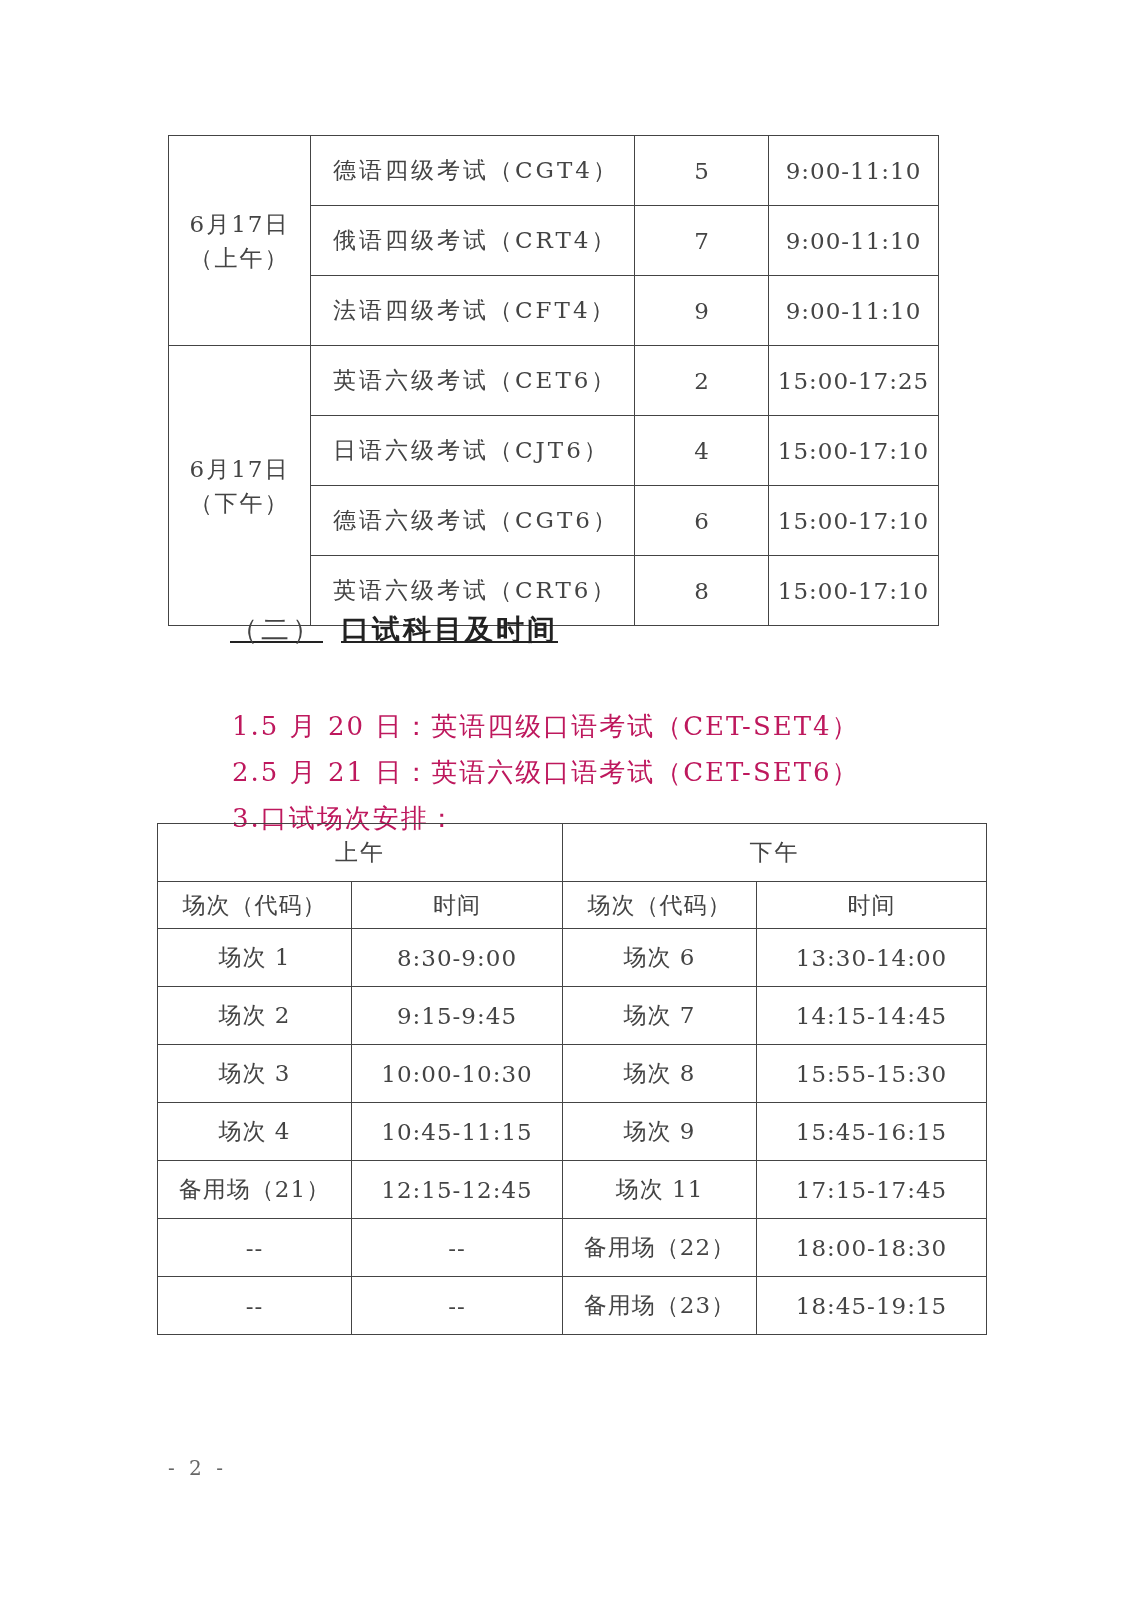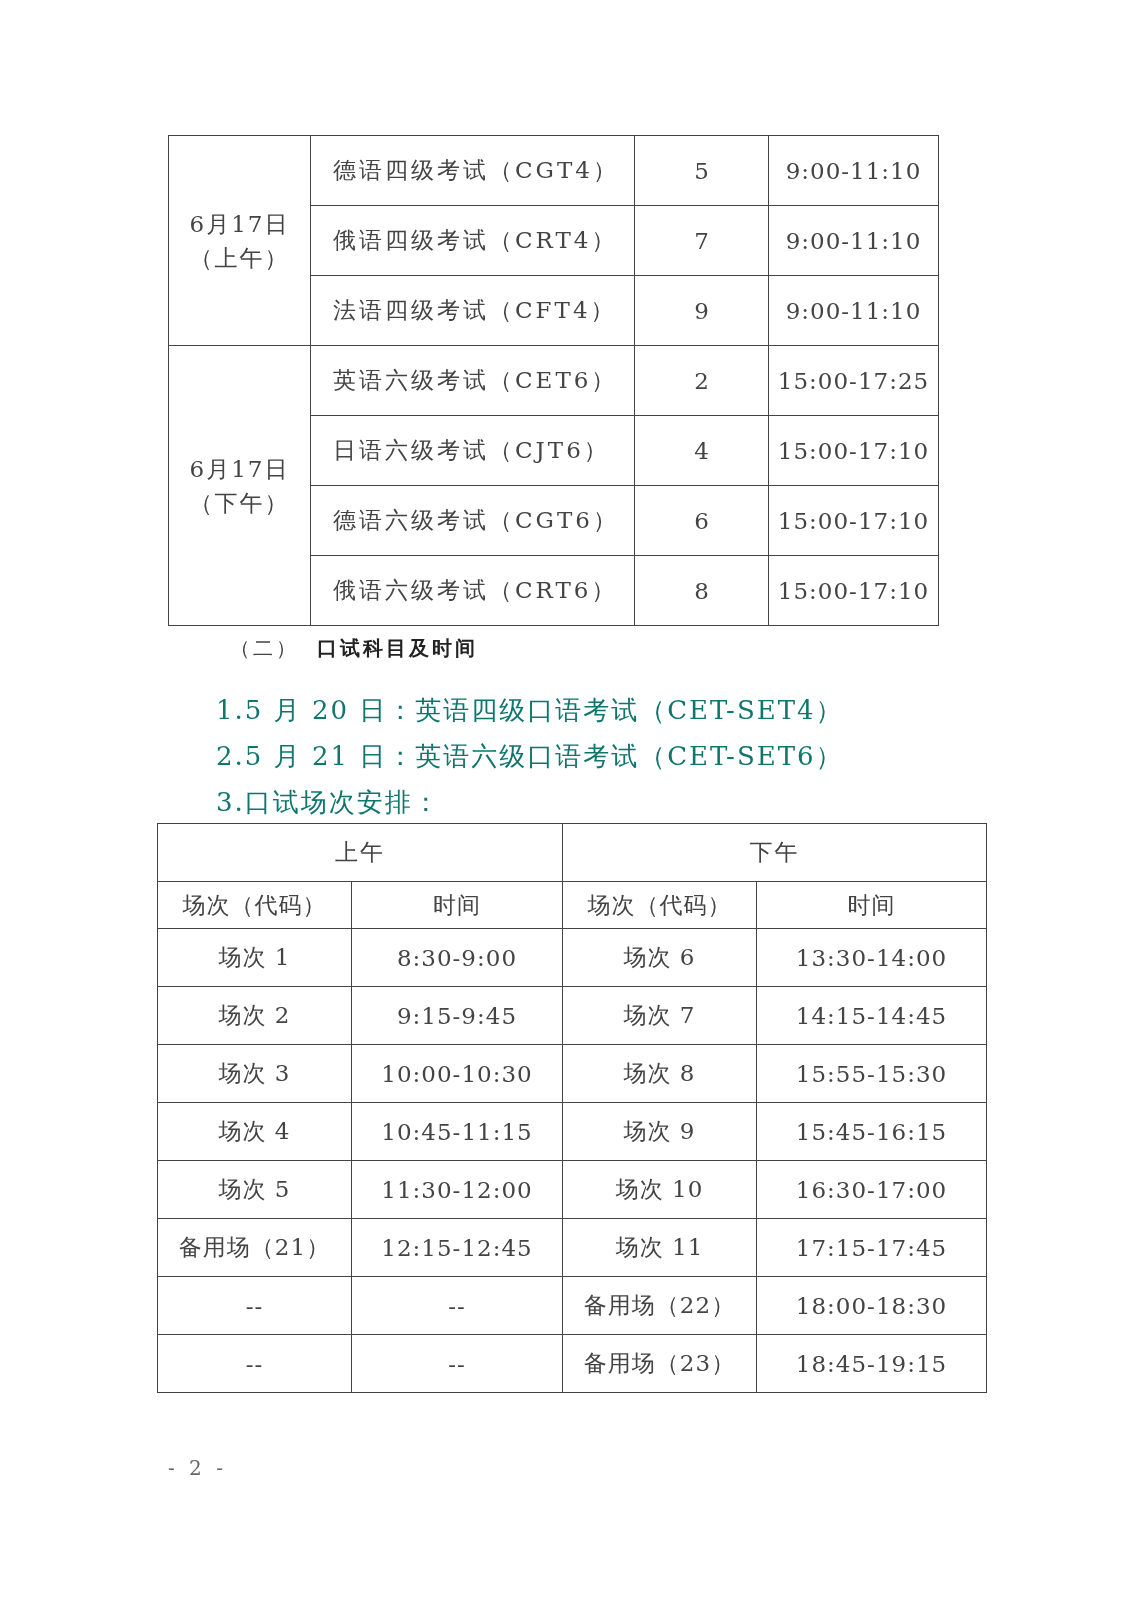--- a/index.html
+++ b/index.html
@@ -8,24 +8,24 @@
       font-family: "DejaVu Serif", "Liberation Serif", serif; color: #3a3a3a;
     }
     table { border-collapse: collapse; position: absolute; }
     td { border: 1.5px solid #444; text-align: center; vertical-align: middle; padding: 0; color: #444; }
     #exam-table { left: 168px; top: 135px; width: 771px; }
     #exam-table td { height: 69px; font-size: 23px; letter-spacing: 3px; }
     #exam-table td.date { width: 141px; letter-spacing: 2px; line-height: 34px; }
     #exam-table td.subject { width: 301px; text-align: left; padding-left: 22px; }
     #exam-table td.code { width: 133px; letter-spacing: 0; }
     #exam-table td.time { letter-spacing: 1px; }
-    .section-heading { position: absolute; left: 230px; top: 635px; font-size: 20px; color: #222; letter-spacing: 3px; }
+    .section-heading { position: absolute; left: 230px; top: 611px; font-size: 28px; color: #222; letter-spacing: 3px; text-decoration: underline; }
     .section-heading .num { color: #444; font-weight: normal; margin-right: 18px; }
     .section-heading .title { font-family: "DejaVu Sans", "Liberation Sans", sans-serif; font-weight: bold; }
-    .para { position: absolute; left: 216px; font-size: 26px; color: #0f766e; letter-spacing: 2px; }
+    .para { position: absolute; left: 232px; font-size: 26px; color: #be185d; letter-spacing: 2px; margin-top: 16px; }
     #oral-table { left: 157px; top: 823px; width: 830px; }
     #oral-table td { height: 57px; font-size: 23px; letter-spacing: 1px; }
     #oral-table tr.hdr td { height: 57px; letter-spacing: 2px; }
     #oral-table tr.sub td { height: 46px; }
     .page-number { position: absolute; left: 168px; top: 1456px; font-size: 20px; color: #666; letter-spacing: 4px; }
   </style>
 </head>
 <body>
 
 <table id="exam-table">
@@ -62,21 +62,21 @@
     <td class="subject">日语六级考试（CJT6）</td>
     <td class="code">4</td>
     <td class="time">15:00-17:10</td>
   </tr>
   <tr>
     <td class="subject">德语六级考试（CGT6）</td>
     <td class="code">6</td>
     <td class="time">15:00-17:10</td>
   </tr>
   <tr>
-    <td class="subject">俄语六级考试（CRT6）</td>
+    <td class="subject">英语六级考试（CRT6）</td>
     <td class="code">8</td>
     <td class="time">15:00-17:10</td>
   </tr>
 </tbody>
   </table>
 
 <div class="section-heading">
   <span class="num">（二）</span><span class="title">口试科目及时间</span>
 </div>
 <div class="para" style="top:693px;">1.5 月 20 日：英语四级口语考试（CET-SET4）</div>
@@ -113,26 +113,20 @@
     <td>场次 8</td>
     <td>15:55-15:30</td>
   </tr>
   <tr>
     <td>场次 4</td>
     <td>10:45-11:15</td>
     <td>场次 9</td>
     <td>15:45-16:15</td>
   </tr>
   <tr>
-    <td>场次 5</td>
-    <td>11:30-12:00</td>
-    <td>场次 10</td>
-    <td>16:30-17:00</td>
-  </tr>
-  <tr>
     <td>备用场（21）</td>
     <td>12:15-12:45</td>
     <td>场次 11</td>
     <td>17:15-17:45</td>
   </tr>
   <tr>
     <td>--</td>
     <td>--</td>
     <td>备用场（22）</td>
     <td>18:00-18:30</td>

